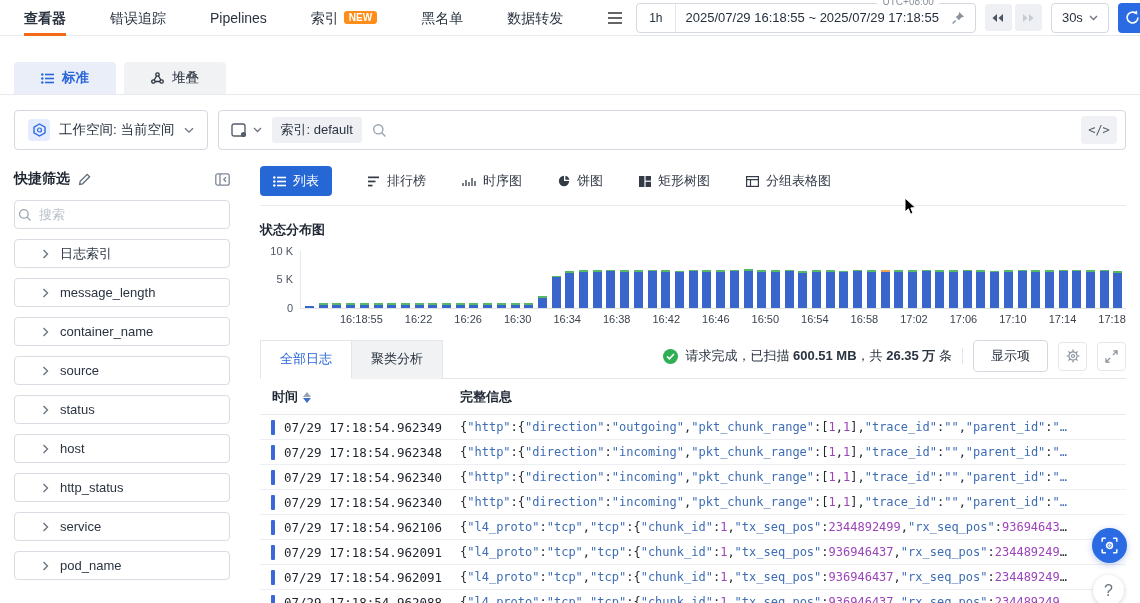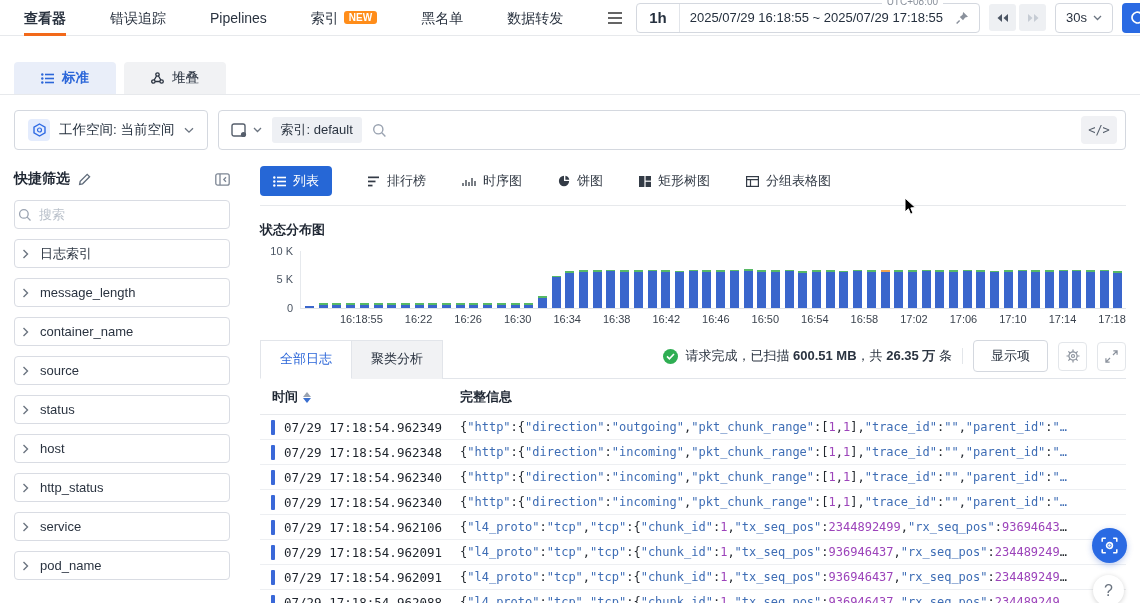--- a/index.html
+++ b/index.html
@@ -9,21 +9,21 @@
 
   
   .topbar { height: 36px; display: flex; align-items: center; border-bottom: 1px solid #e7e9ec; padding: 0 10px 0 24px; }
   .nav-item { position: relative; height: 36px; line-height: 36px; font-size: 14px; color: #2a3340; margin-right: 44px; cursor: pointer; white-space: nowrap; }
   .nav-item.active { font-weight: bold; }
   .nav-item.active::after { content:""; position:absolute; left:0; right:0; bottom:0; height:3px; background:#f2691a; }
   .badge-new { background:#ff8d1a; color:#fff; font-size:10px; font-weight:bold; padding:1px 5px; border-radius:3px; margin-left:5px; vertical-align:2px; }
   .timebar { margin-left: auto; display: flex; align-items: center; gap: 9px; }
   .menu-icon { color:#333; margin-right: 4px; cursor:pointer; }
   .tc-group { position: relative; display: flex; align-items: center; height: 30px; border: 1px solid #d4d8df; border-radius: 4px; background:#fff; }
-  .tc-quick { padding: 0 12px; font-size: 15px; border-right: 1px solid #e2e5ea; height: 100%; display:flex; align-items:center; cursor:pointer;font-weight:bold; }
+  .tc-quick { padding: 0 12px; font-size: 12px; border-right: 1px solid #e2e5ea; height: 100%; display:flex; align-items:center; cursor:pointer; }
   .tc-range { padding: 0 10px; font-size: 13px; white-space: nowrap; cursor:pointer; }
   .tc-pin { padding: 0 10px 0 2px; color:#8a919c; cursor:pointer; }
   .utc-label { position: absolute; top: -8px; right: 36px; background: #fff; font-size: 10px; color: #8a919c; padding: 0 5px; }
   .step-btns { display:flex; gap:3px; }
   .step-btn { width: 27px; height: 27px; background:#eef0f3; border-radius:3px; display:flex; align-items:center; justify-content:center; color:#4b5563; cursor:pointer; }
   .step-btn.disabled { color:#c6ccd4; cursor:default; }
   .tc-interval { display:flex; align-items:center; gap:6px; border:1px solid #d4d8df; border-radius:4px; height:30px; padding:0 10px; font-size:13px; cursor:pointer; color:#2a3340; }
   .refresh-btn { width:30px; height:30px; background:#2a6ae3; border-radius:4px; display:flex; align-items:center; justify-content:center; cursor:pointer; }
 
   
@@ -43,21 +43,21 @@
 
   
   .content { display:flex; margin-top: 14px; height: 437px; }
   .sidebar { width: 244px; padding: 6px 14px 0 14px; flex-shrink:0; }
   .sb-head { display:flex; align-items:center; gap:8px; }
   .sb-title { font-size:14px; font-weight:bold; color:#1f2733; }
   .sb-edit { color:#5f6b7a; cursor:pointer; }
   .sb-collapse { margin-left:auto; color:#7d8694; cursor:pointer; }
   .sb-search { margin-top:12px; border:1px solid #d9dce3; border-radius:4px; height:29px; display:flex; align-items:center; gap:7px; padding:0 3px; color:#9aa3b1; cursor:text; }
   .sb-search .ph { font-size:13px; color:#b9c0ca; }
-  .sb-item { margin-top:10px; border:1px solid #d9dce3; border-radius:4px; height:29px; display:flex; align-items:center; gap:11px; padding:0 7px; font-size:13px; color:#2a3340; cursor:pointer; }
+  .sb-item { margin-top:10px; border:1px solid #d9dce3; border-radius:4px; height:29px; display:flex; align-items:center; gap:11px; padding:0 27px; font-size:13px; color:#2a3340; cursor:pointer; }
   .sb-item .chev { color:#6b7480; }
 
   .main { flex:1; padding: 2px 14px 0 16px; min-width:0; }
   .view-tabs { display:flex; align-items:center; gap:36px; border-bottom:1px solid #e7e9ec; padding-bottom:9px; }
   .view-tab { display:flex; align-items:center; gap:7px; font-size:13px; color:#333b46; cursor:pointer; }
   .view-tab.active { background:#2667d6; color:#fff; border-radius:4px; padding:6px 13px; }
 
   
   .chart-title { font-size:13px; font-weight:bold; margin: 15px 0 12px 0; color:#1f2733; }
   .chart-area { position:relative; margin-left:40px; }

